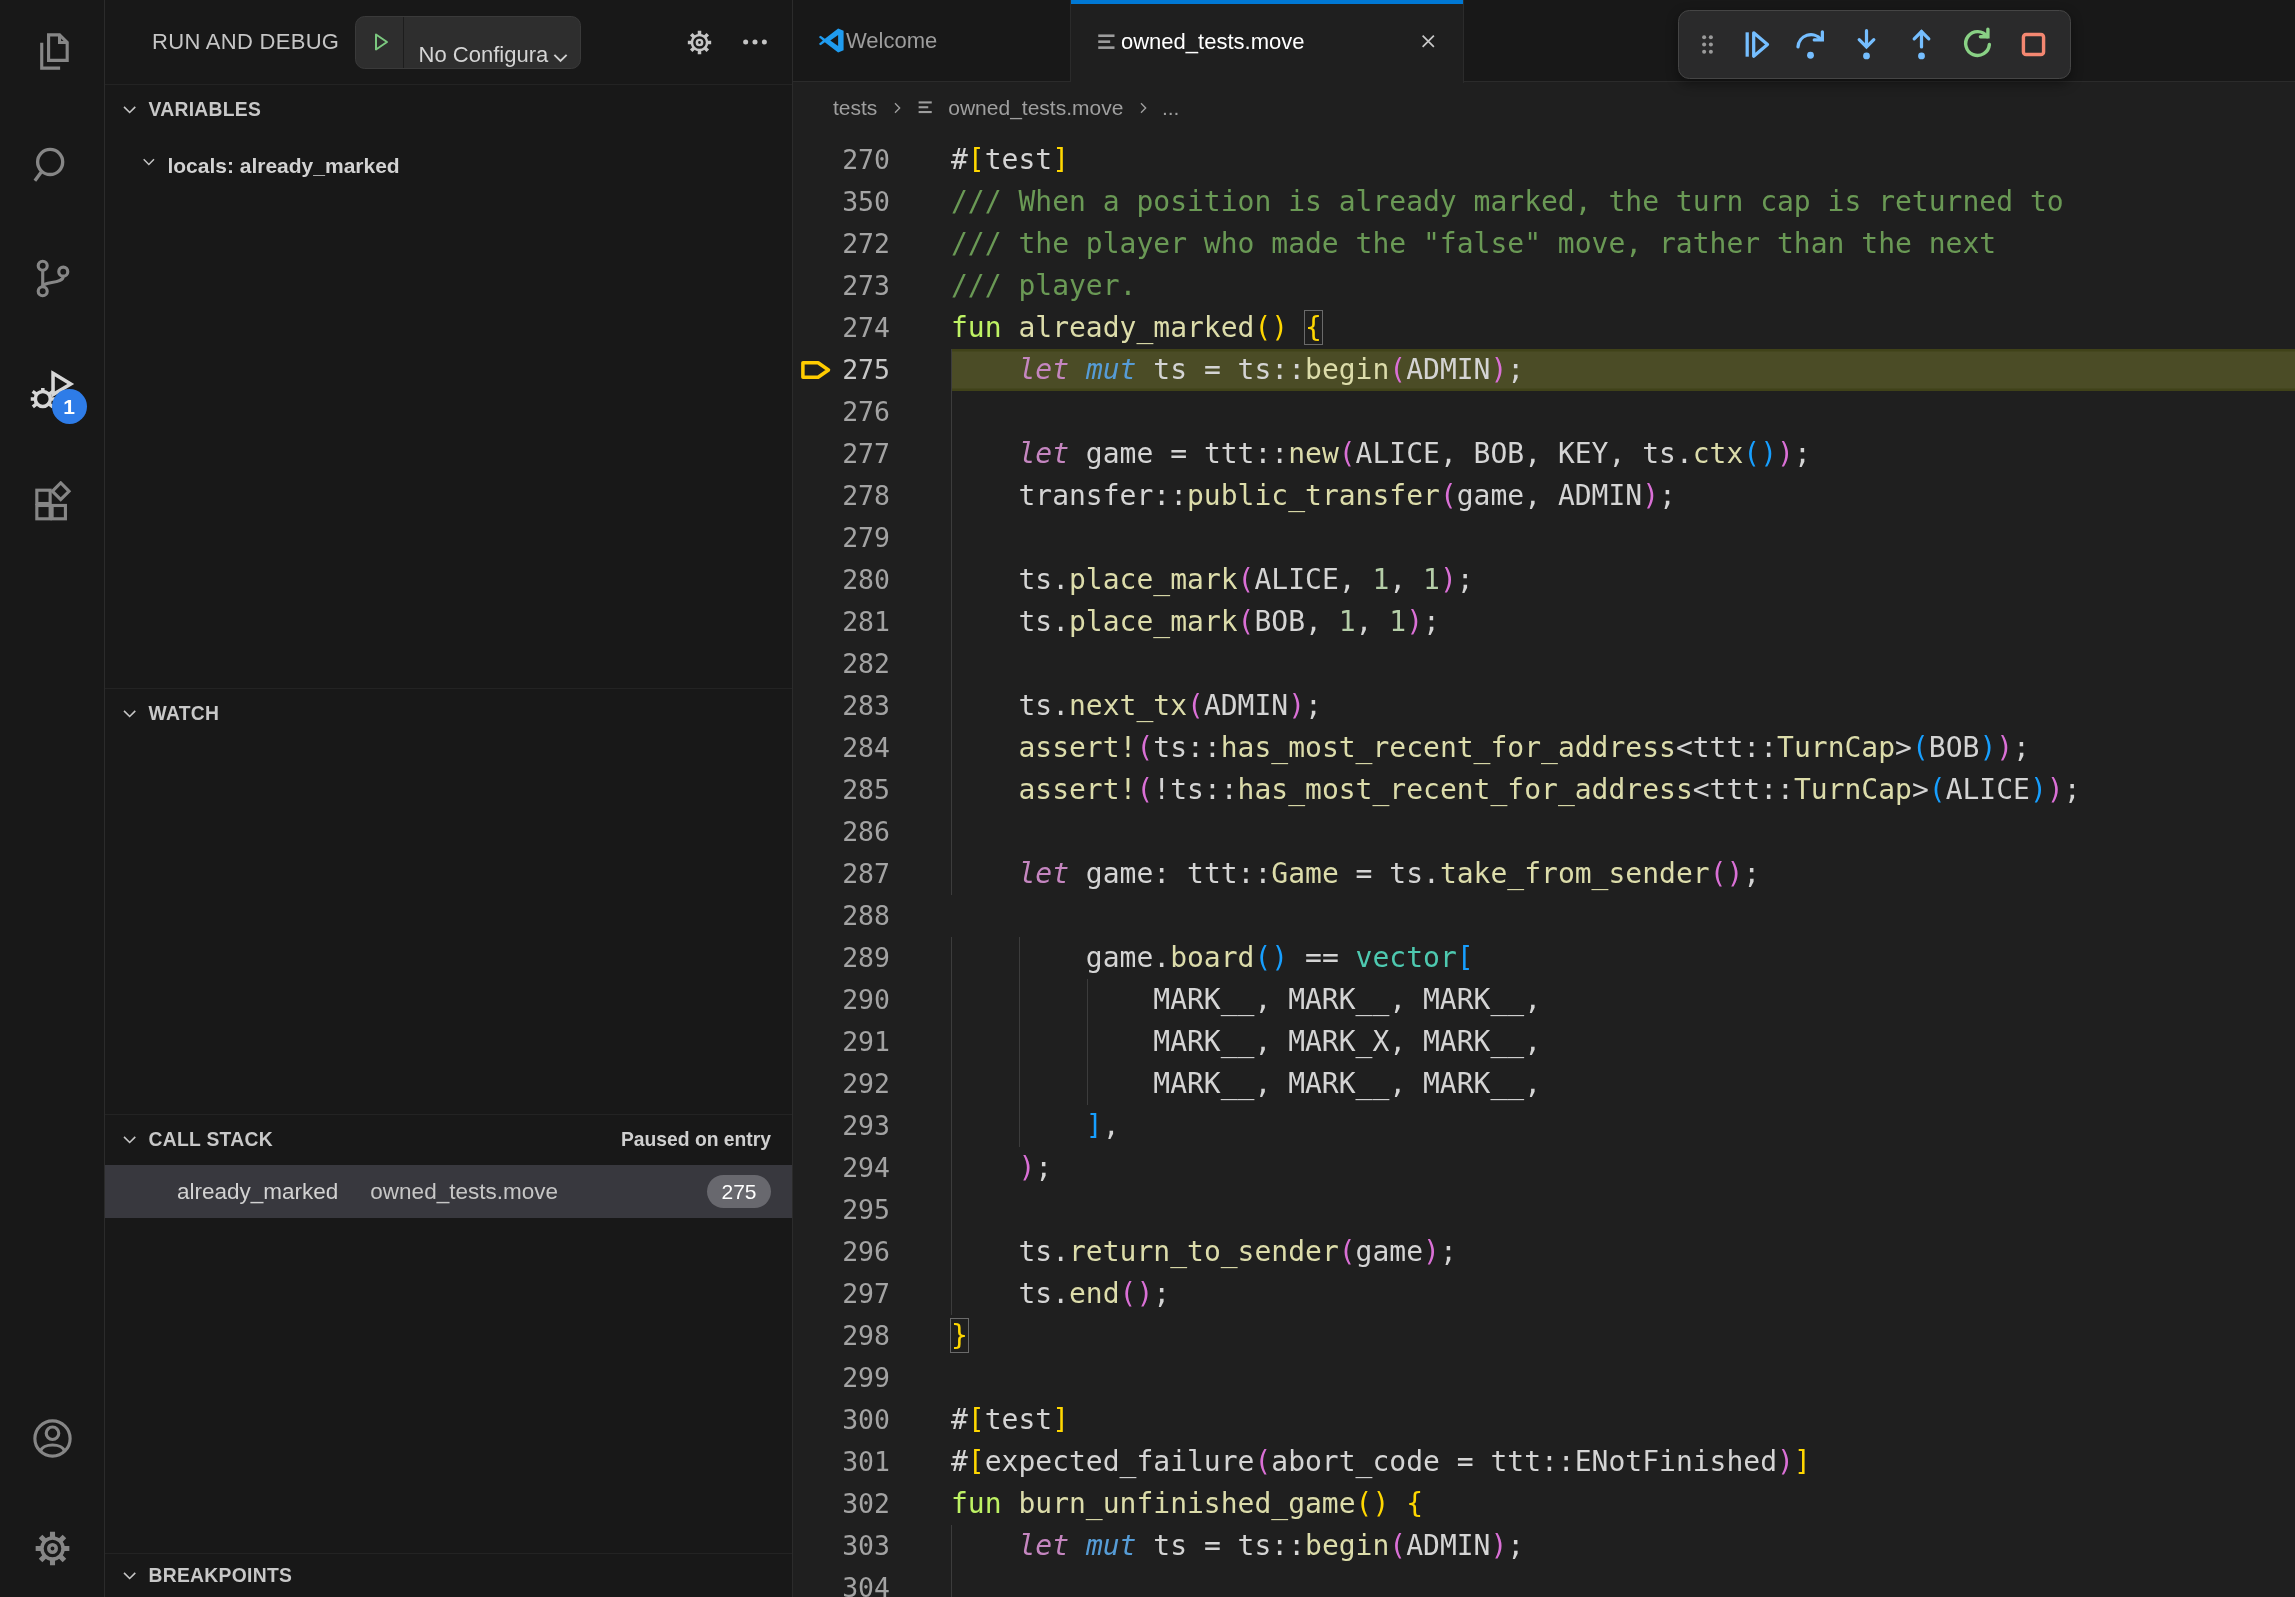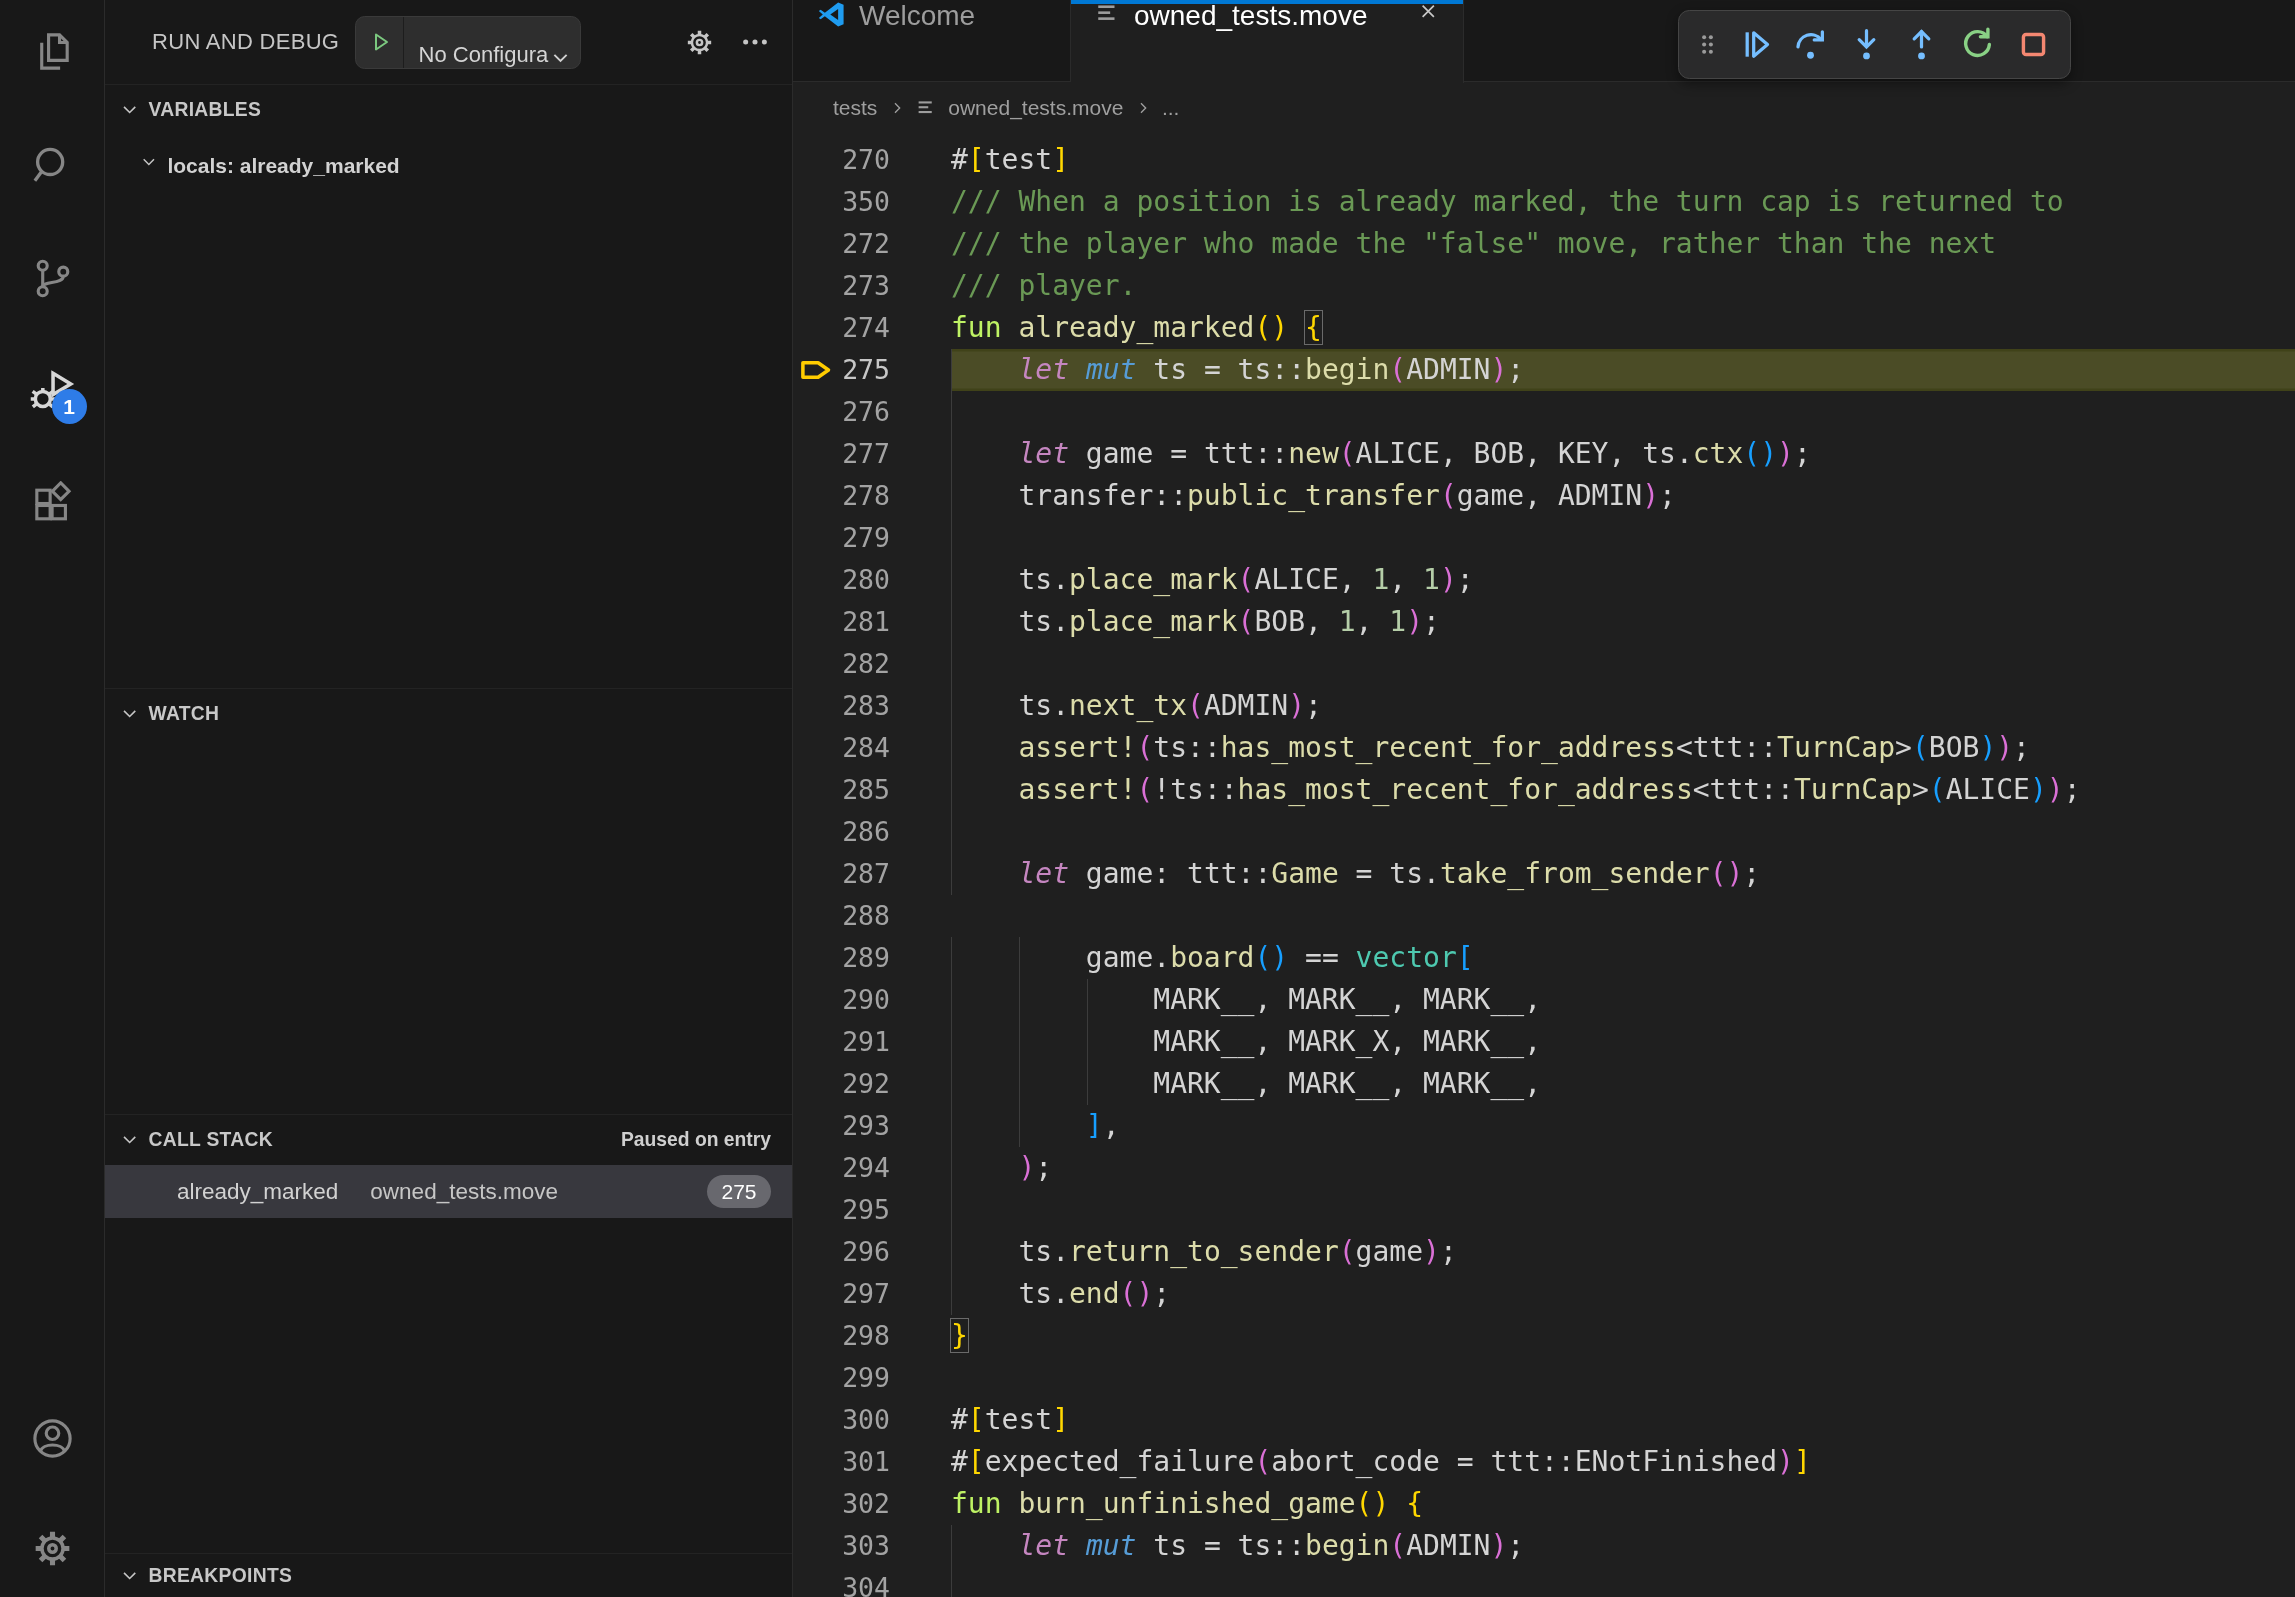--- a/index.html
+++ b/index.html
@@ -46,22 +46,22 @@
   .cs-name { font-size:22.5px; color:#d2d2d2; }
   .cs-file { font-size:22.5px; color:#c6c6c6; margin-left:32px; }
   .cs-badge { margin-left:auto; background:#68686e; color:#ffffff; font-size:21px;
     padding:4.8px 14.5px; border-radius:21px; }
   .cs-filler { height:335px; flex:none; }
   .bp-hd { flex:1; }
 
   
   .editor { position:absolute; left:793px; top:0; right:0; height:100%; background:#1f1f1f; }
   .tabstrip { height:82px; background:#181818; border-bottom:0.8px solid #2b2b2b; display:flex; }
-  .tab { display:flex; align-items:flex-start; gap:13px; padding:0 24px; border-right:0.8px solid #2b2b2b;
-    font-size:28px; position:relative; }
+  .tab { display:flex; align-items:center; padding:0 24px; border-right:0.8px solid #2b2b2b;
+    font-size:22px; position:relative; }
   .tab.inactive { color:#9d9d9d; min-width:278px; }
   .tab.active { background:#1f1f1f; color:#ffffff; min-width:393px; height:83px; }
   .tab.active::before { content:""; position:absolute; left:0; right:0; top:0; height:4px; background:#0078d4; }
   .tab .close { margin-left:auto; display:flex; }
 
   .breadcrumbs { height:51px; display:flex; align-items:center; gap:11.3px; padding-left:40px;
     font-size:21px; color:#9f9f9f; background:#1f1f1f; }
 
   .codearea { padding-top:6.4px; font-family:"DejaVu Sans Mono", monospace; font-size:28px; }
   .crow { display:flex; height:42px; line-height:42px; }

